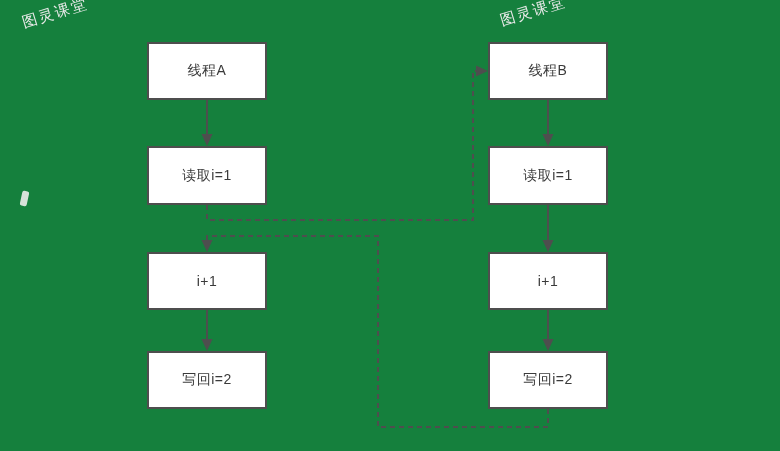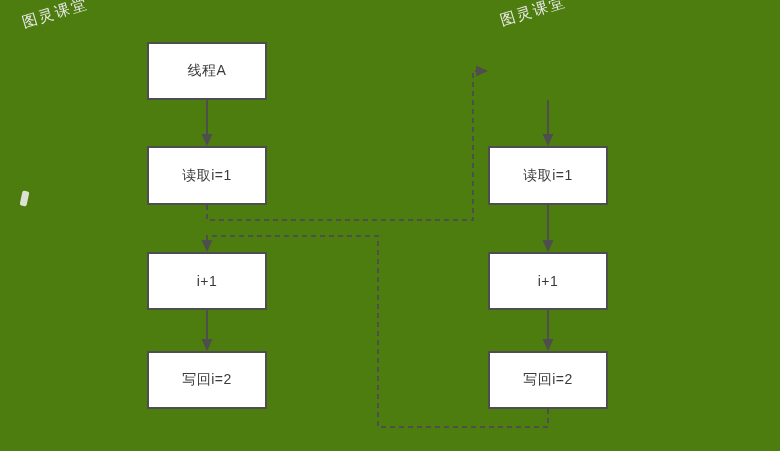--- a/index.html
+++ b/index.html
@@ -1,17 +1,17 @@
 <!DOCTYPE html>
 <html><head>
 <meta charset="utf-8">
 <style>
   html,body{margin:0;padding:0;background:#ffffff;}
   #canvas{
-    position:relative;width:780px;height:451px;background:#4d7c0f;overflow:hidden;
+    position:relative;width:780px;height:451px;background:#15803d;overflow:hidden;
     font-family:"Liberation Sans","DejaVu Sans",sans-serif;
   }
   #connector-layer{position:absolute;left:0;top:0;width:780px;height:451px;}
   .node{
     position:absolute;width:120px;height:58px;box-sizing:border-box;
     background:#ffffff;border:2px solid #4e4e4e;
     display:flex;align-items:center;justify-content:center;
     font-size:14px;color:#3a3a3a;letter-spacing:0.5px;
   }
   .watermark{
@@ -76,20 +76,23 @@
   <div class="node" style="left:147px;top:146px;height:59px;">
     <span>读取i=1</span>
   </div>
   <div class="node" style="left:147px;top:252px;">
     <span>i+1</span>
   </div>
   <div class="node" style="left:147px;top:351px;">
     <span>写回i=2</span>
   </div>
 
+  <div class="node" style="left:488px;top:42px;">
+    <span>线程B</span>
+  </div>
   <div class="node" style="left:488px;top:146px;height:59px;">
     <span>读取i=1</span>
   </div>
   <div class="node" style="left:488px;top:252px;">
     <span>i+1</span>
   </div>
   <div class="node" style="left:488px;top:351px;">
     <span>写回i=2</span>
   </div>
 

